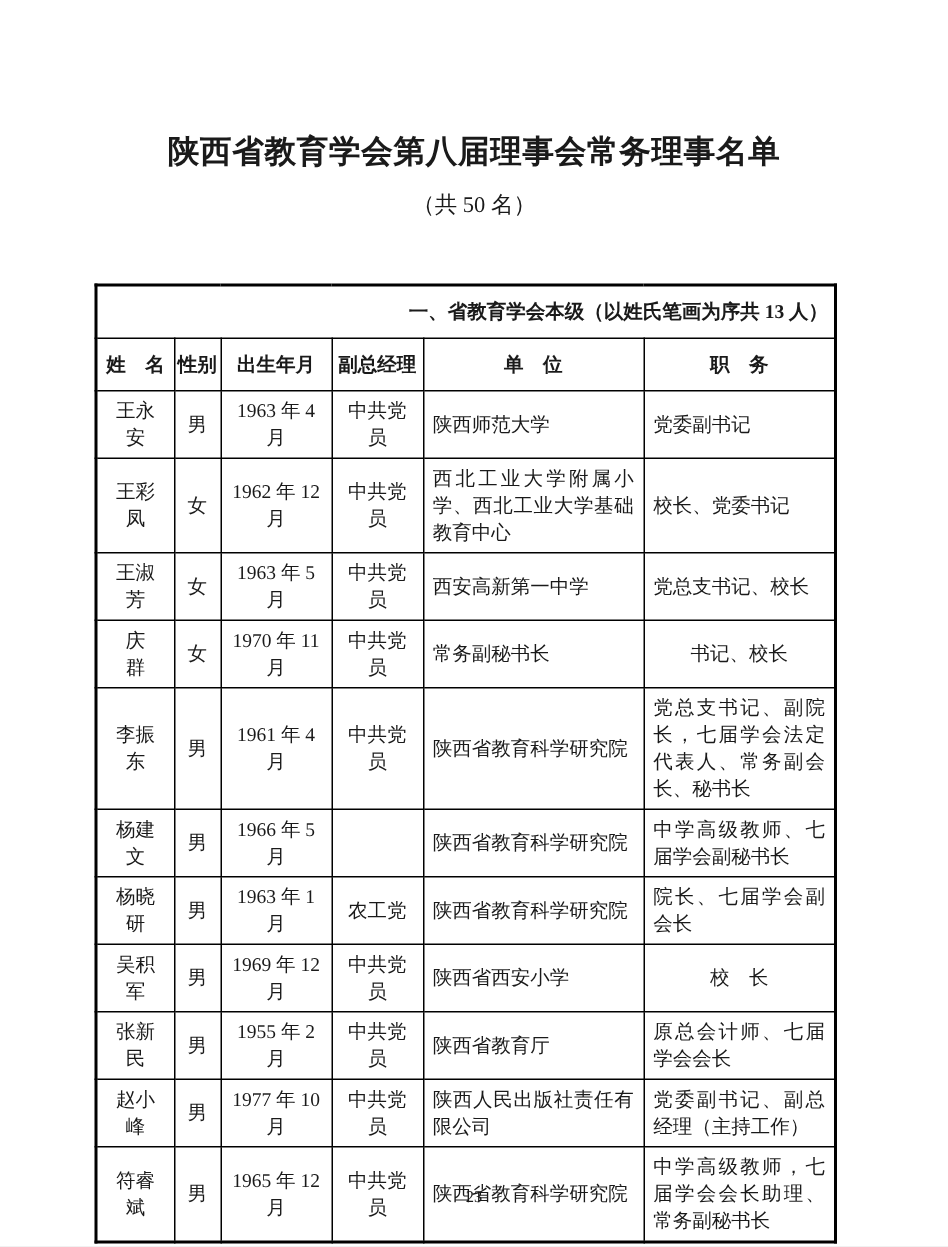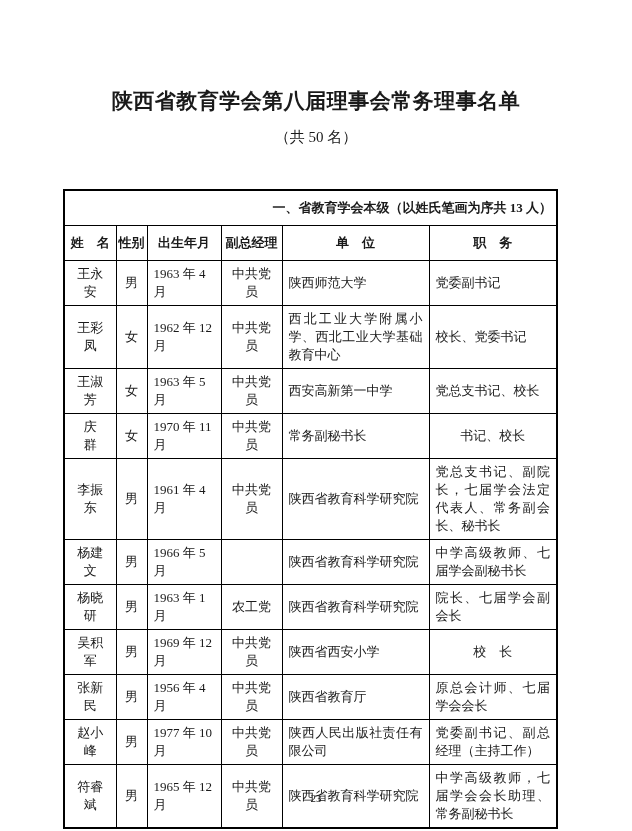--- a/index.html
+++ b/index.html
@@ -49,21 +49,21 @@
     text-align: right;
     padding: 8px 4px;
   }
   tr.header-row th {
     font-weight: bold;
     text-align: center;
     padding: 8px 2px;
   }
   td.c-name     { text-align: center; padding: 4px 2px; }
   td.c-gender   { text-align: center; padding: 4px 2px; }
-  td.c-birth    { text-align: left; padding: 4px 2px; }
+  td.c-birth    { text-align: center; padding: 4px 2px; }
   td.c-politics { text-align: center; padding: 4px 2px; }
   td.c-unit     { text-align: justify; text-justify: inter-character; padding: 4px 10px; margin-left: 24px; }
   td.c-position { text-align: justify; text-justify: inter-character; padding: 4px 10px; }
   .page-number {
     position: absolute;
     bottom: 26px;
     left: 0;
     width: 100%;
     text-align: center;
     font-size: 11px;
@@ -162,21 +162,21 @@
     <td class="c-name">吴积军</td>
     <td class="c-gender">男</td>
     <td class="c-birth">1969 年 12 月</td>
     <td class="c-politics">中共党员</td>
     <td class="c-unit">陕西省西安小学</td>
     <td class="c-position" style="text-align: center;">校　长</td>
   </tr>
         <tr>
     <td class="c-name">张新民</td>
     <td class="c-gender">男</td>
-    <td class="c-birth">1956 年 4 月</td>
+    <td class="c-birth">1955 年 2 月</td>
     <td class="c-politics">中共党员</td>
     <td class="c-unit">陕西省教育厅</td>
     <td class="c-position">原总会计师、七届学会会长</td>
   </tr>
         <tr>
     <td class="c-name">赵小峰</td>
     <td class="c-gender">男</td>
     <td class="c-birth">1977 年 10 月</td>
     <td class="c-politics">中共党员</td>
     <td class="c-unit">陕西人民出版社责任有限公司</td>

